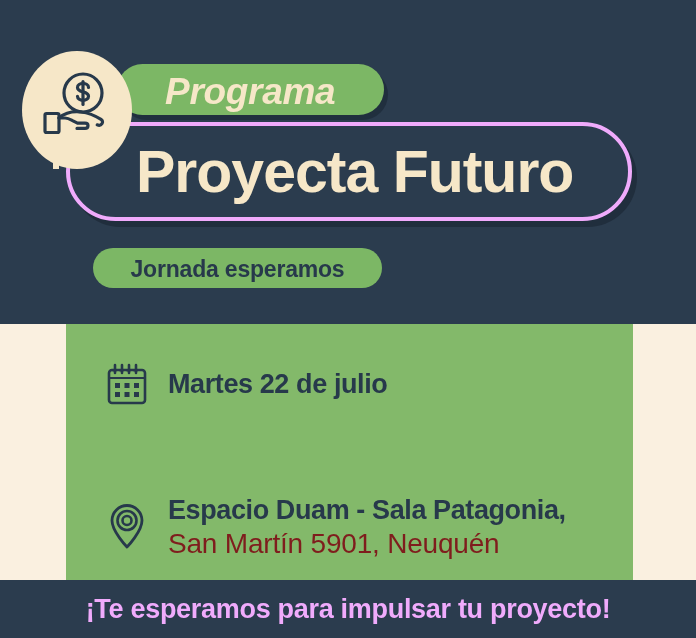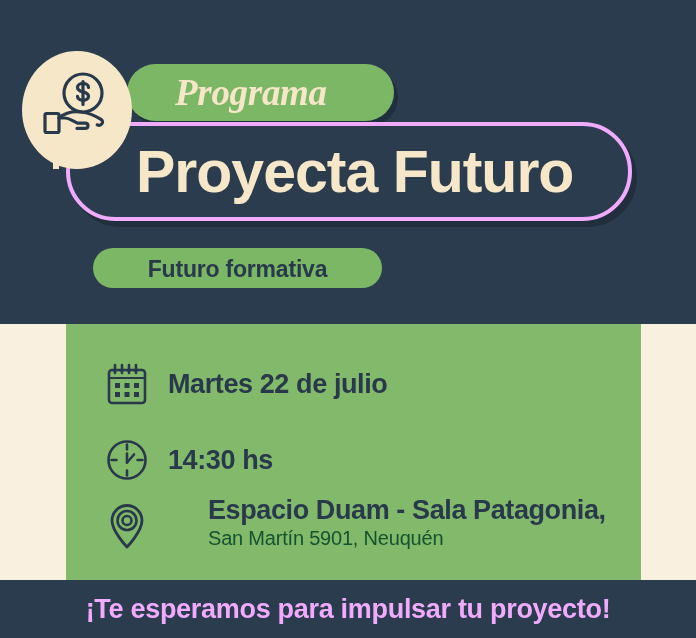--- a/index.html
+++ b/index.html
@@ -62,29 +62,28 @@
   }
   .logo-circle svg {
     position: absolute;
     left: 17px;
     top: 17px;
   }
 
   
   .programa-pill {
     position: absolute;
-    left: 127px;
+    left: 117px;
     top: 64px;
     width: 267px;
-    height: 57px;
+    height: 51px;
     background: #7cb765;
     border-radius: 30px;
     box-shadow: 4px 5px 0 rgba(21,32,44,0.45);
     z-index: 3;
-    font-family: Liberation Serif, serif;
   }
   .programa-pill span {
     position: absolute;
     left: 48px;
     top: 7px;
     font-size: 37px;
     font-style: italic;
     font-weight: bold;
     color: #f6e7c8;
     letter-spacing: -0.3px;
@@ -149,32 +148,31 @@
     height: 256px;
     background: #faf0e0;
   }
   .green-panel {
     position: absolute;
     left: 66px;
     top: 0;
     width: 567px;
     height: 256px;
     background: #83b96a;
-    padding-left: 8px;
   }
 
   .info-row {
     position: absolute;
     left: 36px;
     display: flex;
     align-items: center;
   }
   .info-row.row-date { top: 34px; }
   .info-row.row-time { top: 110px; }
-  .info-row.row-place { top: 172px; align-items: flex-start; gap: 40px; }
+  .info-row.row-place { top: 172px; align-items: flex-start; }
 
   .info-icon {
     width: 50px;
     height: 52px;
     flex: 0 0 50px;
     display: flex;
     align-items: center;
     justify-content: center;
   }
   .info-texts {
@@ -182,23 +180,23 @@
   }
   .info-main {
     font-size: 27px;
     font-weight: bold;
     color: #27394b;
     letter-spacing: -0.4px;
     white-space: nowrap;
     line-height: 1.05;
   }
   .info-sub {
-    font-size: 20px;
+    font-size: 28px;
     font-weight: normal;
-    color: #14532d;
+    color: #7f1d1d;
     letter-spacing: -0.2px;
     white-space: nowrap;
     line-height: 1.25;
     margin-top: 2px;
   }
   .row-place .info-icon { margin-top: 4px; }
 
   
   .footer {
     position: absolute;
@@ -247,21 +245,21 @@
 
     <div class="programa-pill">
       <span>Programa</span>
     </div>
 
     <div class="title-pill">
       <span>Proyecta Futuro</span>
     </div>
 
     <div class="sub-pill">
-      <span>Futuro formativa</span>
+      <span>Jornada esperamos</span>
     </div>
   </div>
 
   <div class="middle">
     <div class="green-panel">
 
       <div class="info-row row-date">
         <div class="info-icon">
           <svg width="42" height="44" viewBox="0 0 42 44" fill="none">
             <rect x="3" y="8" width="36" height="33" rx="3" stroke="#27394b" stroke-width="2.6" fill="none"></rect>
@@ -274,33 +272,20 @@
             <rect x="9" y="30" width="5" height="5" fill="#27394b"></rect>
             <rect x="18.5" y="30" width="5" height="5" fill="#27394b"></rect>
             <rect x="28" y="30" width="5" height="5" fill="#27394b"></rect>
           </svg>
         </div>
         <div class="info-texts">
           <div class="info-main">Martes 22 de julio</div>
         </div>
       </div>
 
-      <div class="info-row row-time">
-        <div class="info-icon">
-          <svg width="44" height="44" viewBox="0 0 44 44" fill="none">
-            <circle cx="22" cy="22" r="18.5" stroke="#27394b" stroke-width="2.6" fill="none"></circle>
-            <path d="M22 6.5 v5 M22 32.5 v5 M6.5 22 h5 M32.5 22 h5" stroke="#27394b" stroke-width="2.6" stroke-linecap="round"></path>
-            <path d="M22 24.5 l0 -9" stroke="#27394b" stroke-width="2.6" stroke-linecap="round"></path>
-            <path d="M22 24.5 l7 -8" stroke="#27394b" stroke-width="2.6" stroke-linecap="round"></path>
-          </svg>
-        </div>
-        <div class="info-texts">
-          <div class="info-main">14:30 hs</div>
-        </div>
-      </div>
 
       <div class="info-row row-place">
         <div class="info-icon">
           <svg width="38" height="48" viewBox="0 0 38 48" fill="none">
             <path d="M19 45 C19 45 34 29.5 34 18.5 C34 10.2 27.3 3.5 19 3.5 C10.7 3.5 4 10.2 4 18.5 C4 29.5 19 45 19 45 Z" stroke="#27394b" stroke-width="2.8" fill="none" stroke-linejoin="round"></path>
             <circle cx="19" cy="18.5" r="9.5" stroke="#27394b" stroke-width="2.6" fill="none"></circle>
             <circle cx="19" cy="18.5" r="4.5" stroke="#27394b" stroke-width="2.6" fill="none"></circle>
           </svg>
         </div>
         <div class="info-texts">

